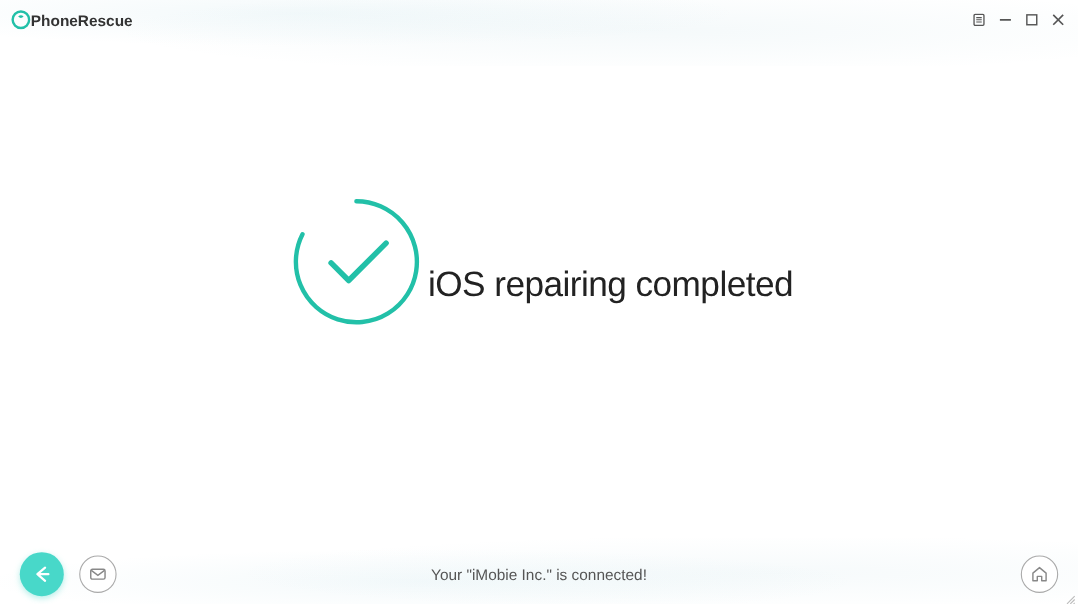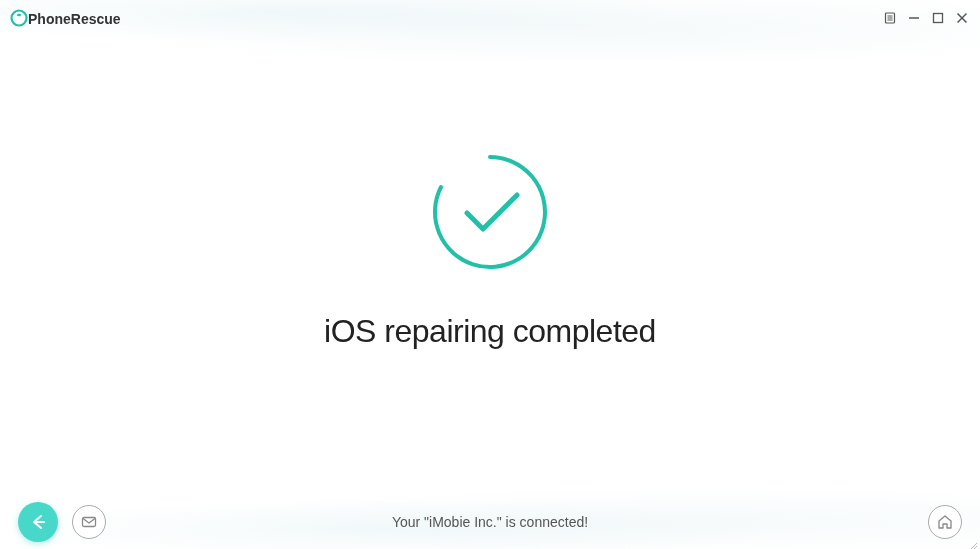--- a/index.html
+++ b/index.html
@@ -86,21 +86,20 @@
     }
     
     
     .main {
       position: absolute;
       top: 36px;
       bottom: 54px;
       left: 0;
       right: 0;
       display: flex;
-      flex-direction: column;
       align-items: center;
       justify-content: center;
     }
     .check-circle {
       width: 130px;
       height: 130px;
       margin-bottom: 36px;
       margin-top: -20px;
     }
     .heading {

